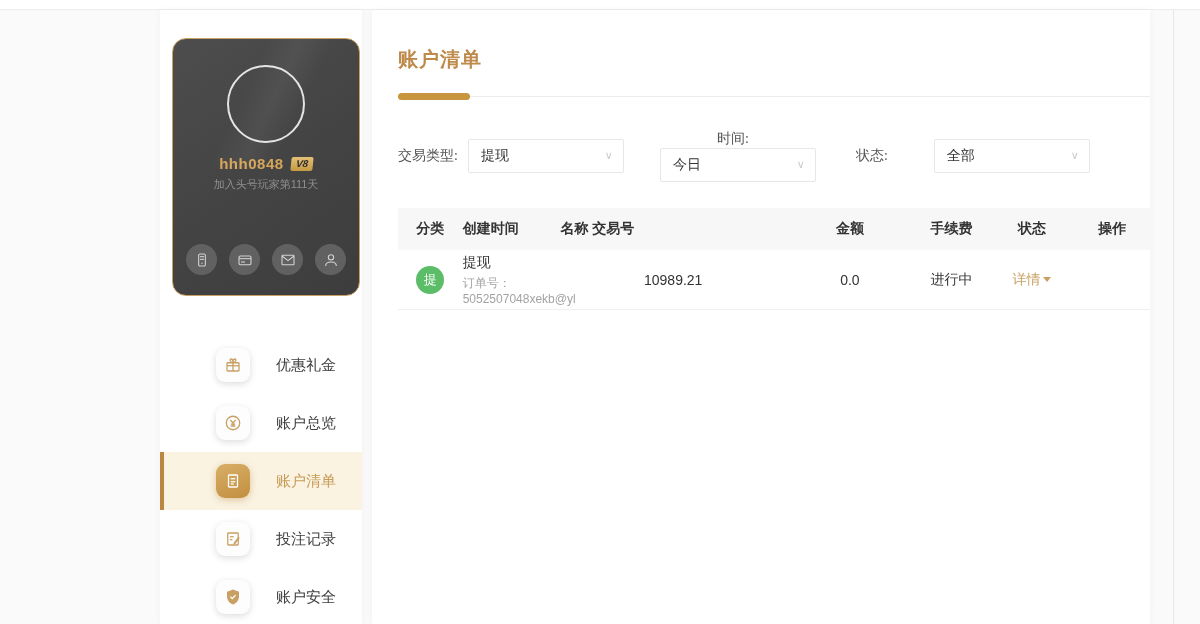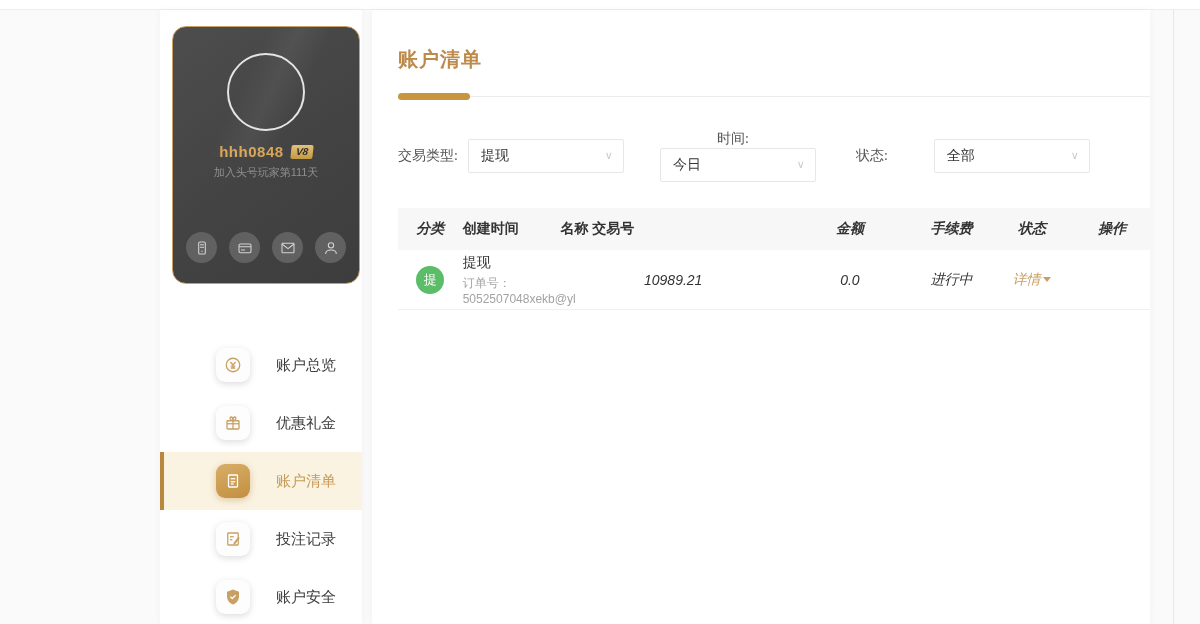--- a/index.html
+++ b/index.html
@@ -11,21 +11,21 @@
   
   .top-strip { position:absolute; left:0; top:0; width:1200px; height:10px;
     background:#fff; border-bottom:1px solid #ededed; }
   .right-divider { position:absolute; left:1173px; top:10px; width:1px; height:614px; background:#e8e8e8; }
 
   
   .sidebar { position:absolute; left:160px; top:10px; width:202px; height:614px;
     background:#fff; box-shadow:0 0 8px rgba(0,0,0,0.04); }
 
   
-  .profile-card { position:absolute; left:12px; top:16px; width:188px; height:258px;
+  .profile-card { position:absolute; left:12px; top:28px; width:188px; height:258px;
     border-radius:14px; border:1px solid #c9a063;
     background:linear-gradient(145deg,#4d4d4d 0%,#434343 55%,#3d3d3d 100%);
     overflow:hidden; text-align:center; }
   .profile-card::after { content:""; position:absolute; left:-30px; top:-10px; width:260px; height:140px;
     background:linear-gradient(115deg,transparent 40%,rgba(255,255,255,0.05) 50%,transparent 60%); pointer-events:none;}
   .avatar { width:78px; height:78px; border-radius:50%; border:2px solid rgba(245,245,245,0.9);
     margin:26px auto 0; }
   .uname-row { margin-top:12px; display:flex; justify-content:center; align-items:center; gap:7px; }
   .uname { color:#d7a557; font-size:15px; font-weight:bold; letter-spacing:0.5px; }
   .vip-badge { background:linear-gradient(180deg,#e4c078,#c49a43); color:#2e2e2e;
@@ -74,21 +74,21 @@
   .select .chev { position:absolute; right:10px; top:9px; color:#ccc; font-size:11px; }
   .fg-time { margin-left:36px;flex-direction:column; }
   .fg-status { margin-left:40px;gap:36px; }
 
   .table { margin-top:26px; width:752px; }
   .t-head { display:grid; grid-template-columns:8.6% 13% 30% 17% 10% 11.4% 10%;
     height:42px; background:#f7f7f7; align-items:center;
     font-size:14px; font-weight:bold; color:#333; }
   .t-row { display:grid; grid-template-columns:8.6% 13% 30% 17% 10% 11.4% 10%;
     height:60px; align-items:center; border-bottom:1px solid #f0f0f0; font-size:14px; }
-  .c { text-align:center;font-style:italic; }
+  .c { text-align:center; }
   .cell-sub { font-size:12px; color:#a3a3a3; margin-top:3px; }
   .badge-cat { width:28px; height:28px; border-radius:50%; background:#5bbd67;
     color:#fff; font-size:13px; display:flex; align-items:center; justify-content:center; margin:0 auto; }
   .action-link { color:#c9a063; cursor:pointer; }
   .caret { display:inline-block; margin-left:3px; width:0; height:0;
     border-left:4px solid transparent; border-right:4px solid transparent;
     border-top:5px solid #c9a063; vertical-align:middle; }
 </style>
 </head>
 <body>
@@ -133,36 +133,36 @@
             <path d="M4 21 C4 16 9 15 12 15 C15 15 20 16 20 21"></path>
           </svg>
       </div>
     </div>
   </div>
 
   <div class="menu">
     <div class="menu-item">
       <span class="menu-icon">
         <svg viewBox="0 0 24 24">
-            <circle class="g-stroke" cx="12" cy="12" r="9"></circle>
-            <path class="g-stroke" d="M8.5 8 L12 12 L15.5 8 M12 12 L12 17 M9 13.5 H15 M9 16 H15"></path>
-          </svg>
-      </span>
-      <span class="menu-label">账户总览</span>
-    </div>
-    <div class="menu-item">
-      <span class="menu-icon">
-        <svg viewBox="0 0 24 24">
             <rect class="g-stroke" x="4" y="9" width="16" height="11" rx="1"></rect>
             <line class="g-stroke" x1="12" y1="9" x2="12" y2="20"></line>
             <line class="g-stroke" x1="4" y1="13" x2="20" y2="13"></line>
             <path class="g-stroke" d="M12 9 C8 9 7 4 9.5 4 C12 4 12 9 12 9 C12 9 12 4 14.5 4 C17 4 16 9 12 9 Z"></path>
           </svg>
       </span>
       <span class="menu-label">优惠礼金</span>
+    </div>
+    <div class="menu-item">
+      <span class="menu-icon">
+        <svg viewBox="0 0 24 24">
+            <circle class="g-stroke" cx="12" cy="12" r="9"></circle>
+            <path class="g-stroke" d="M8.5 8 L12 12 L15.5 8 M12 12 L12 17 M9 13.5 H15 M9 16 H15"></path>
+          </svg>
+      </span>
+      <span class="menu-label">账户总览</span>
     </div>
     <div class="menu-item active">
       <span class="menu-icon">
         <svg viewBox="0 0 24 24">
             <rect class="w-stroke" x="6" y="4" width="12" height="16" rx="1"></rect>
             <line class="w-stroke" x1="9" y1="9" x2="15" y2="9"></line>
             <line class="w-stroke" x1="9" y1="13" x2="15" y2="13"></line>
             <line class="w-stroke" x1="9" y1="16" x2="13" y2="16"></line>
           </svg>
       </span>

